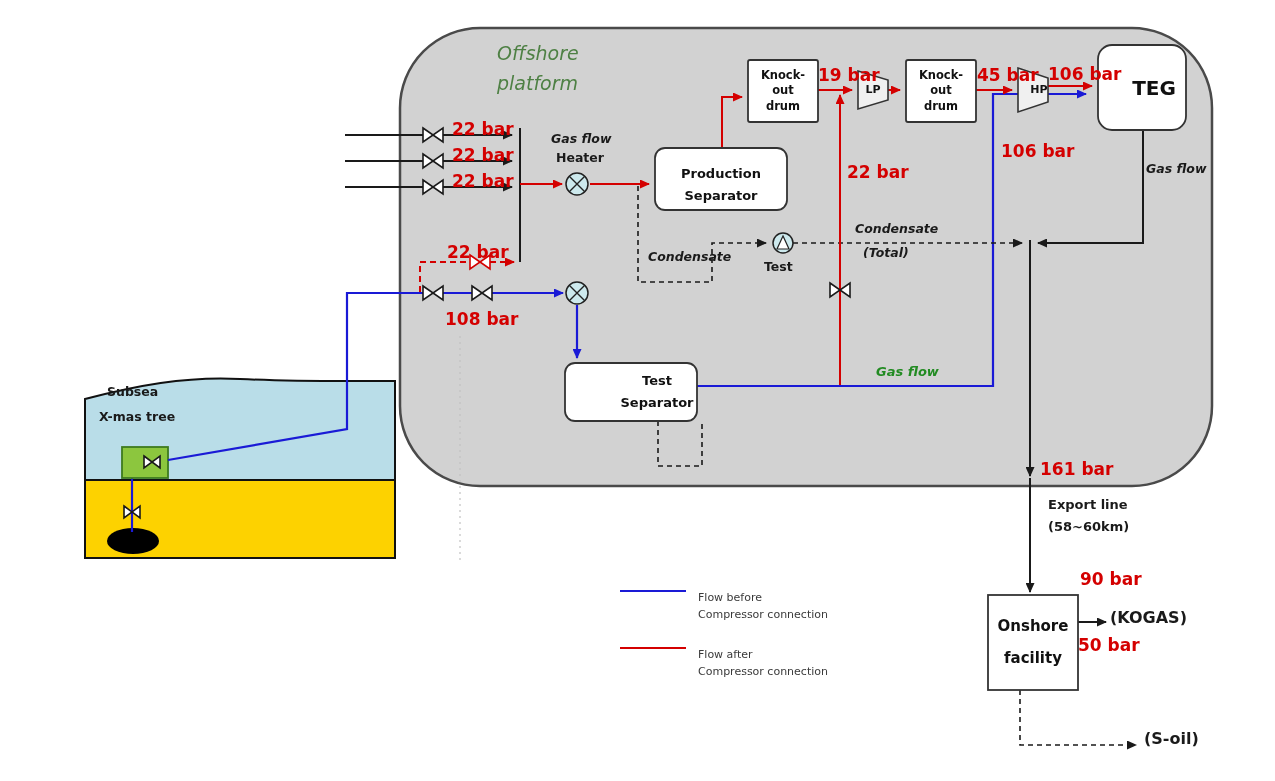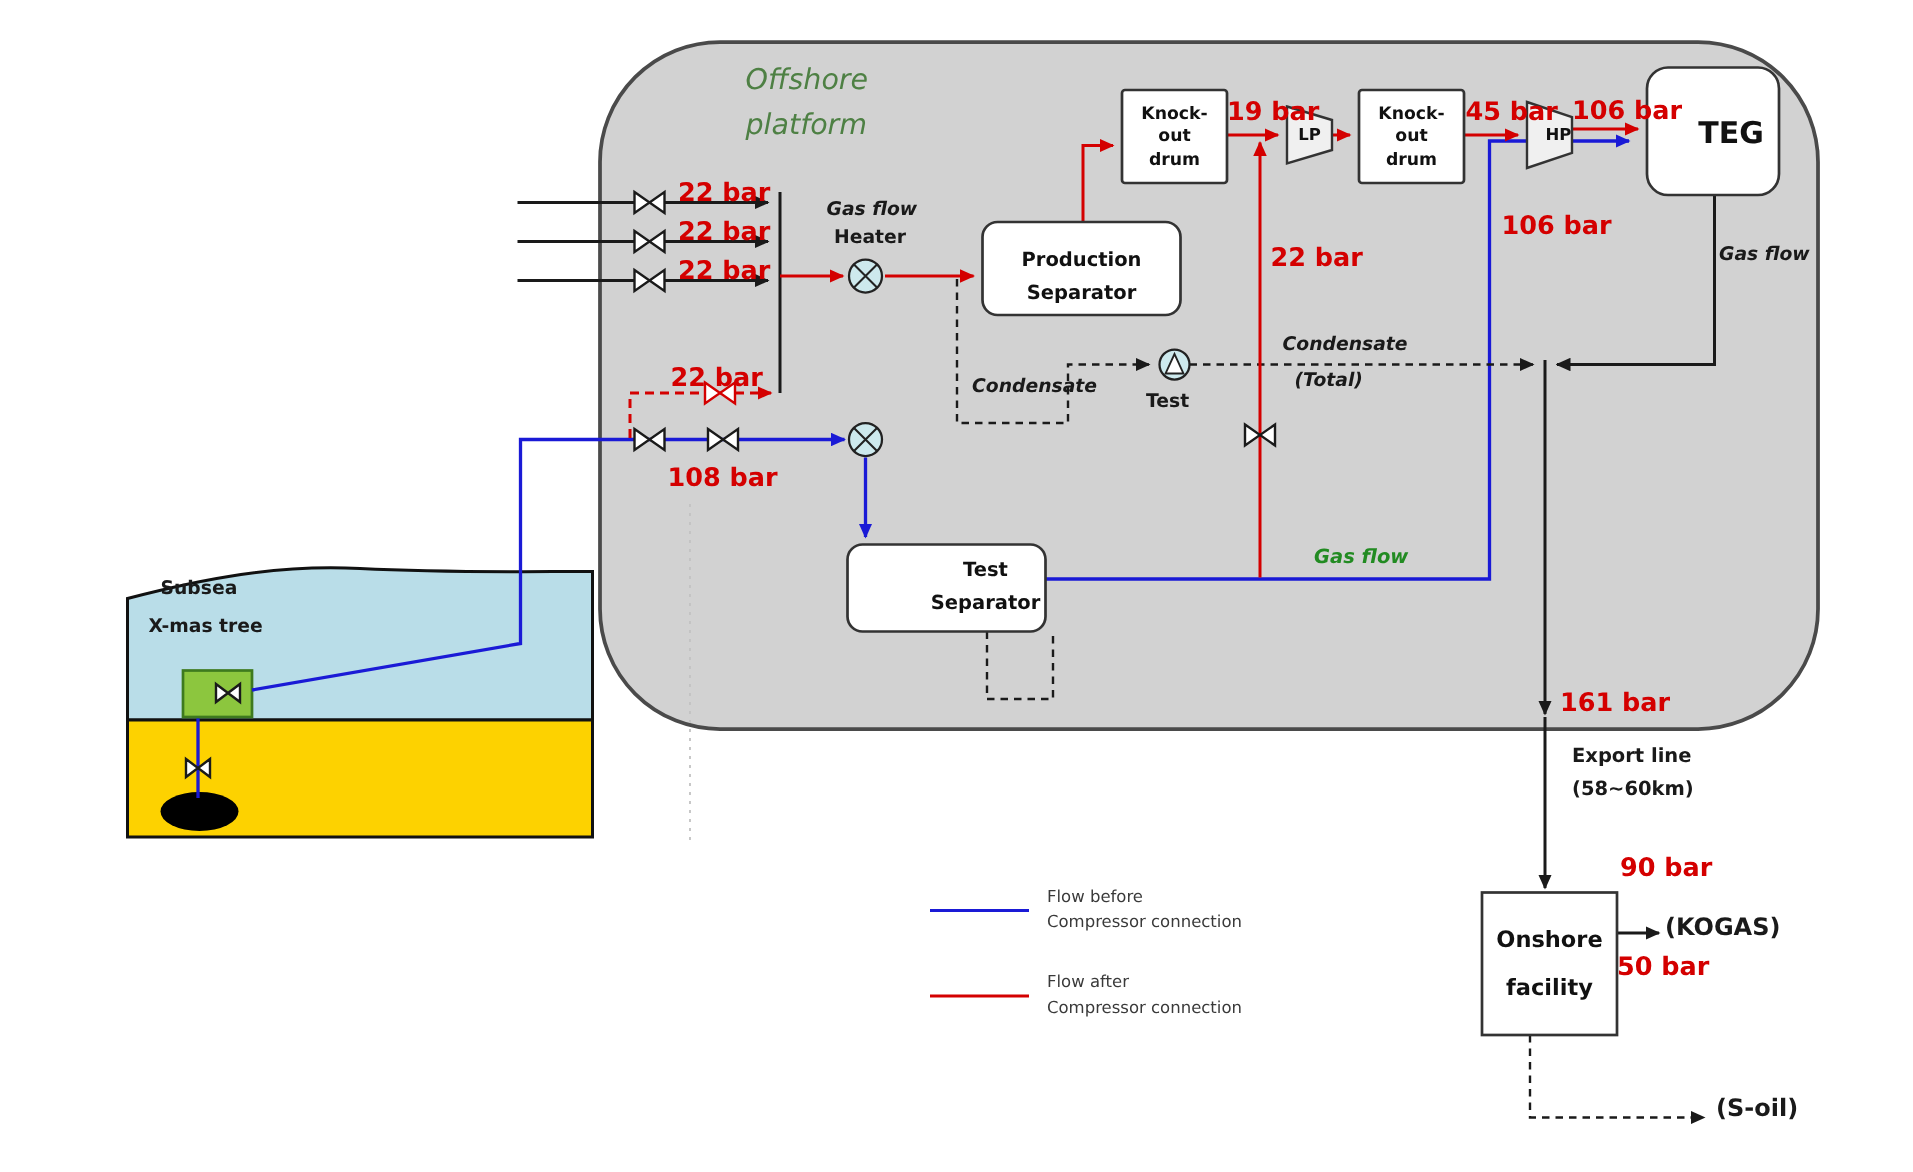--- a/index.html
+++ b/index.html
@@ -32,21 +32,21 @@
   .i{font-style:italic}
   .gtitle{color:var(--green);font-weight:normal;font-style:italic;font-size:19px}
   .gflow{color:var(--flowgreen);font-weight:bold;font-style:italic;font-size:13px}
   .big{font-size:16px;font-weight:bold}
   .exp{font-size:13px;font-weight:bold}
   .box-label{position:absolute;display:flex;flex-direction:column;align-items:center;
              justify-content:center;text-align:center;font-weight:bold;color:#111;
              font-size:13px;line-height:1.7}
   .box-label.small{font-size:11.5px;line-height:1.35;padding:0 24px}
   .legend{position:absolute;left:620px;top:590px}
-  .leg-row{display:flex;align-items:center;gap:12px;margin-bottom:24px}
+  .leg-row{display:flex;gap:12px;margin-bottom:24px}
   .leg-line{display:inline-block;width:66px;height:0;border-top:2.5px solid}
   .leg-text{display:flex;flex-direction:column;font-size:11px;color:#3a3a3a;line-height:1.5}
 </style>
 </head>
 <body>
 
 <svg class="layer" width="1275" height="781" viewBox="0 0 1275 781">
   <defs>
     <marker id="aK" markerWidth="10" markerHeight="9" refX="9" refY="4.5" orient="auto" markerUnits="userSpaceOnUse">
       <path d="M0,0 L10,4.5 L0,9 Z" class="fk"></path>

